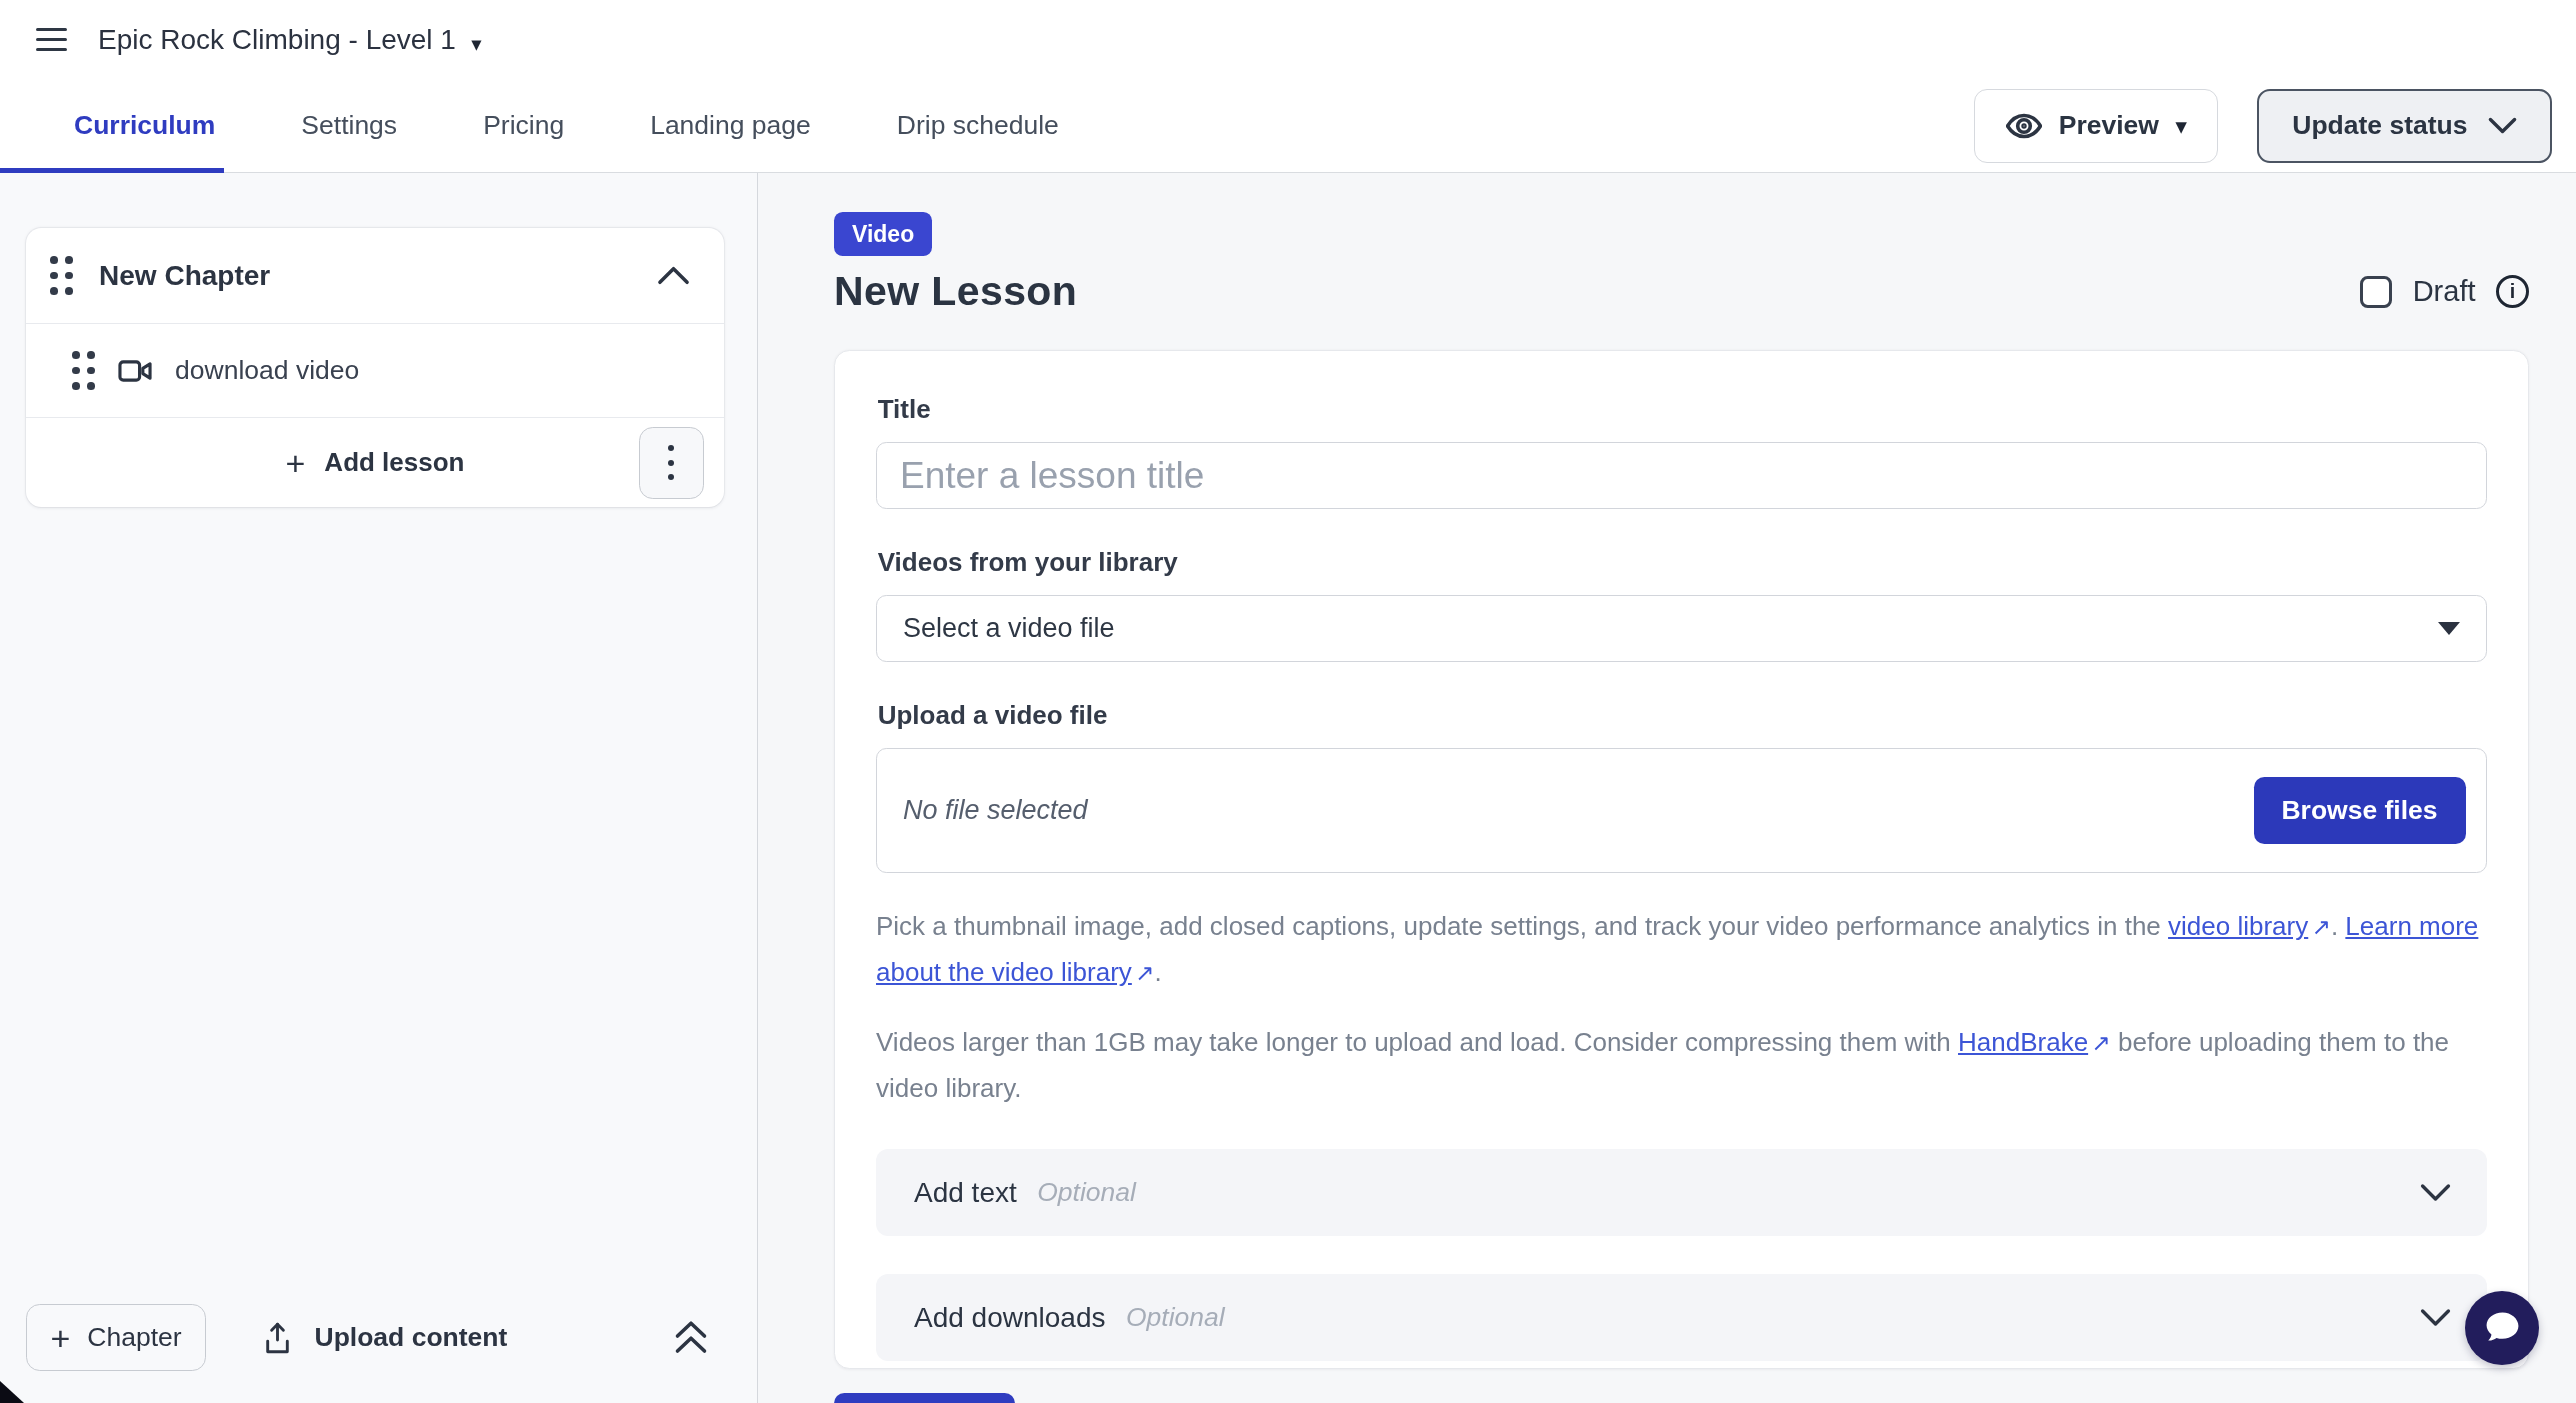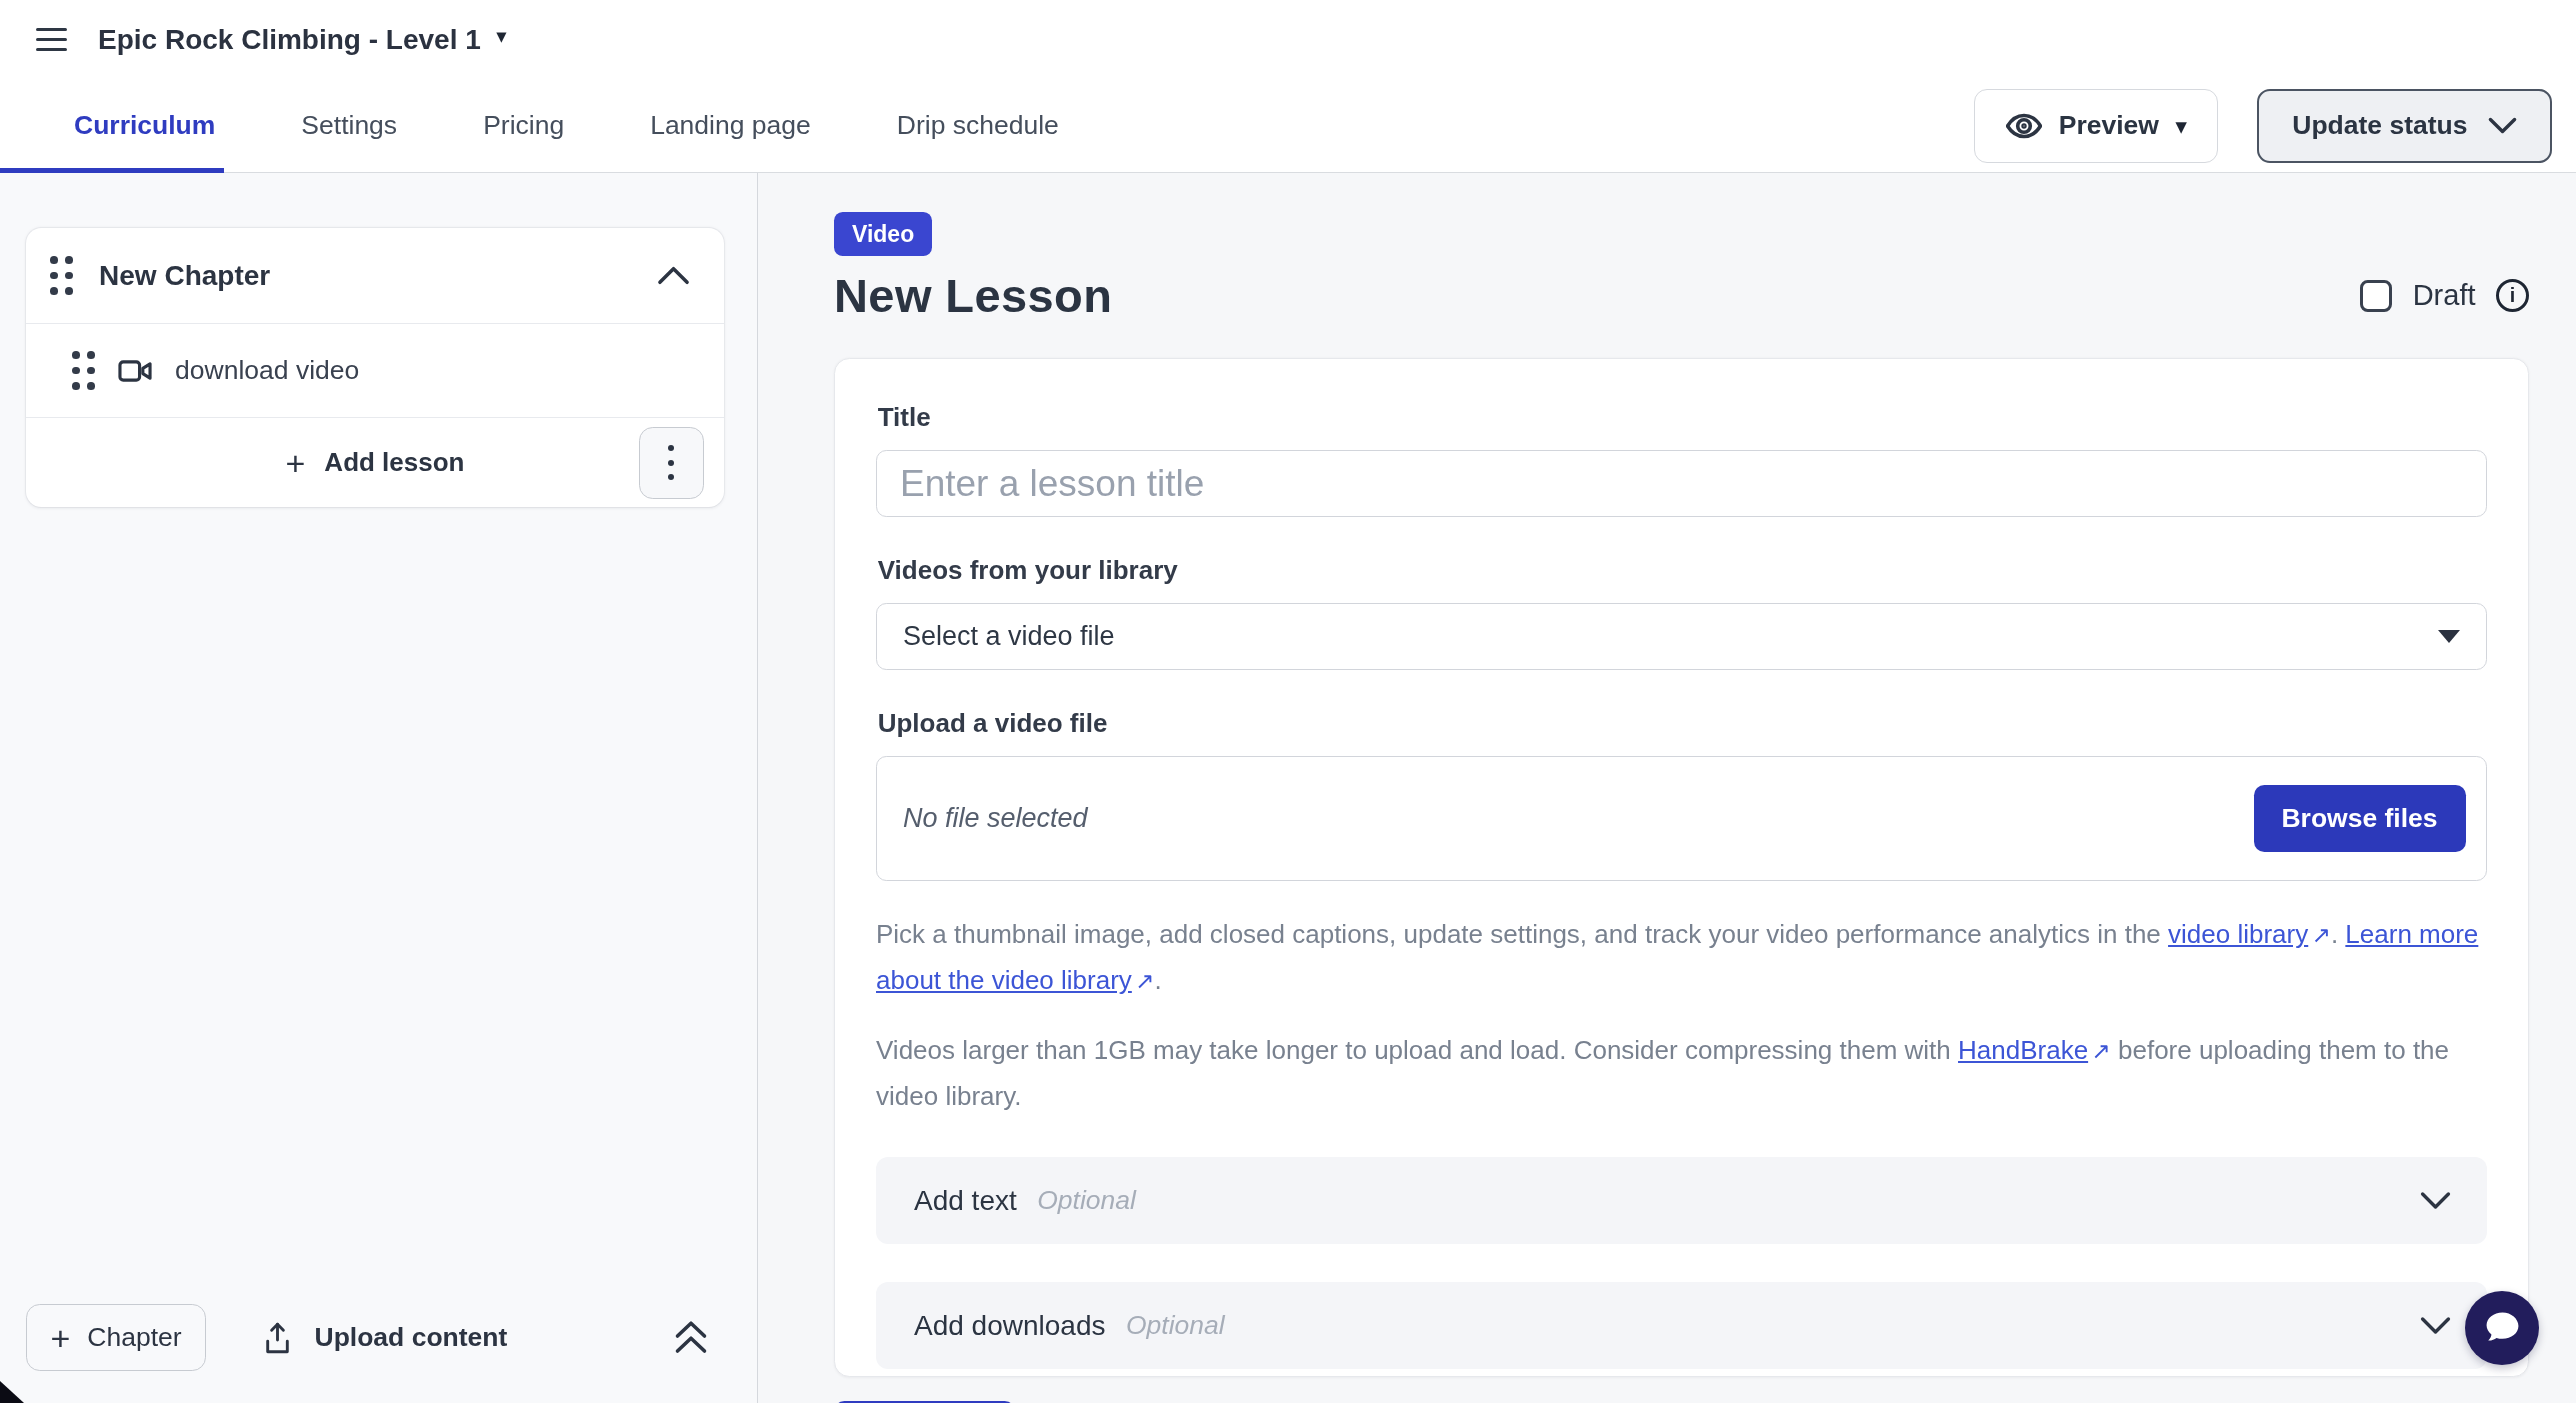--- a/index.html
+++ b/index.html
@@ -9,21 +9,21 @@
     background: #f6f7f9;
     color: #2e3744;
     overflow: hidden;
   }
 
   
   .header { background: #fff; border-bottom: 1.7px solid #d9dce0; position: relative; }
   .topbar { height: 79px; display: flex; align-items: center; padding: 0 36px; gap: 31px; }
   .hamburger { width: 31px; height: 23px; display: flex; flex-direction: column; justify-content: space-between; cursor: pointer; }
   .hamburger span { display: block; height: 3px; background: #2e3744; border-radius: 1.7px; }
-  .course-title { font-size: 28px; font-weight: 700; color: #2b3240; display: flex; align-items: flex-start; gap: 15.4px; cursor: pointer; }
+  .course-title { font-size: 28px; font-weight: 400; color: #2b3240; display: flex; align-items: flex-end; gap: 15.4px; cursor: pointer; }
   .caret-down-glyph { font-size: 20.5px; color: #1e2633; }
 
   .tabbar { height: 93px; display: flex; align-items: center; padding-left: 74px; gap: 86px; }
   .tab { font-size: 26.5px; color: #454e5c; cursor: pointer; white-space: nowrap; }
   .tab.active { color: #2f3cc0; font-weight: 700; }
   .tab-indicator { position: absolute; left: 0; bottom: -1.7px; width: 224px; height: 6px; background: #2f3cc0; }
 
   .header-actions { margin-left: auto; display: flex; align-items: center; gap: 39px; padding-right: 24px; }
   .btn-preview {
     height: 74px; padding: 0 31px; background: #fff; border: 1.7px solid #d6d9de; border-radius: 13px;
@@ -59,21 +59,21 @@
     display: flex; align-items: center; justify-content: center; gap: 17px; font-size: 26.5px; color: #2c3442; cursor: pointer; }
   .plus-glyph { font-size: 34px; font-weight: 400; line-height: 0; color: #2c3442; }
   .btn-upload { display: flex; align-items: center; gap: 20.5px; font-size: 26.5px; font-weight: 700; color: #2c3442; background: none; border: none; cursor: pointer; }
   .collapse-btn { margin-left: auto; background: none; border: none; cursor: pointer; display: flex; }
   .corner-wedge { position: absolute; left: 0; bottom: 0; width: 0; height: 0; border-bottom: 22px solid #0b0b14; border-right: 24px solid transparent; }
 
   
   .main { flex: 1; padding: 39px 47px 0 76px; position: relative; background: #f6f7f9; }
   .type-badge { display: inline-block; background: #3a46d0; color: #fff; font-size: 23px; font-weight: 700; padding: 8.6px 18px; border-radius: 8.6px; }
   .lesson-header { display: flex; align-items: center; margin-top: 12px; }
-  .page-title { font-size: 47px; font-weight: 600; color: #2b3442; letter-spacing: 0.4px; }
+  .page-title { font-size: 41px; font-weight: 600; color: #2b3442; letter-spacing: 0.4px; }
   .draft-group { margin-left: auto; display: flex; align-items: center; gap: 20.5px; }
   .draft-checkbox { appearance: none; -webkit-appearance: none; width: 32px; height: 32px; border: 3px solid #39414f; border-radius: 7.7px; background: #fff; cursor: pointer; }
   .draft-label { font-size: 29px; color: #2b3442; }
   .info-icon { width: 33px; height: 33px; border: 3px solid #1e2633; border-radius: 50%; display: flex; align-items: center; justify-content: center;
     font-size: 19.7px; font-weight: 700; color: #1e2633; cursor: pointer; }
 
   .form-card { margin-top: 35px; width: 1695px; background: #fff; border: 0.9px solid #e6e8ec; border-radius: 15.4px;
     box-shadow: 0 0.9px 2.6px rgba(23,28,45,.05); padding: 43px 41px 6.8px 41px; }
   .field-label { font-size: 26px; font-weight: 700; color: #333b49; margin: 0 0 17px 1.7px; }
   .text-input { width: 100%; height: 67px; border: 1.7px solid #d2d5db; border-radius: 10.3px; font-size: 37px; color: #2e3744;

